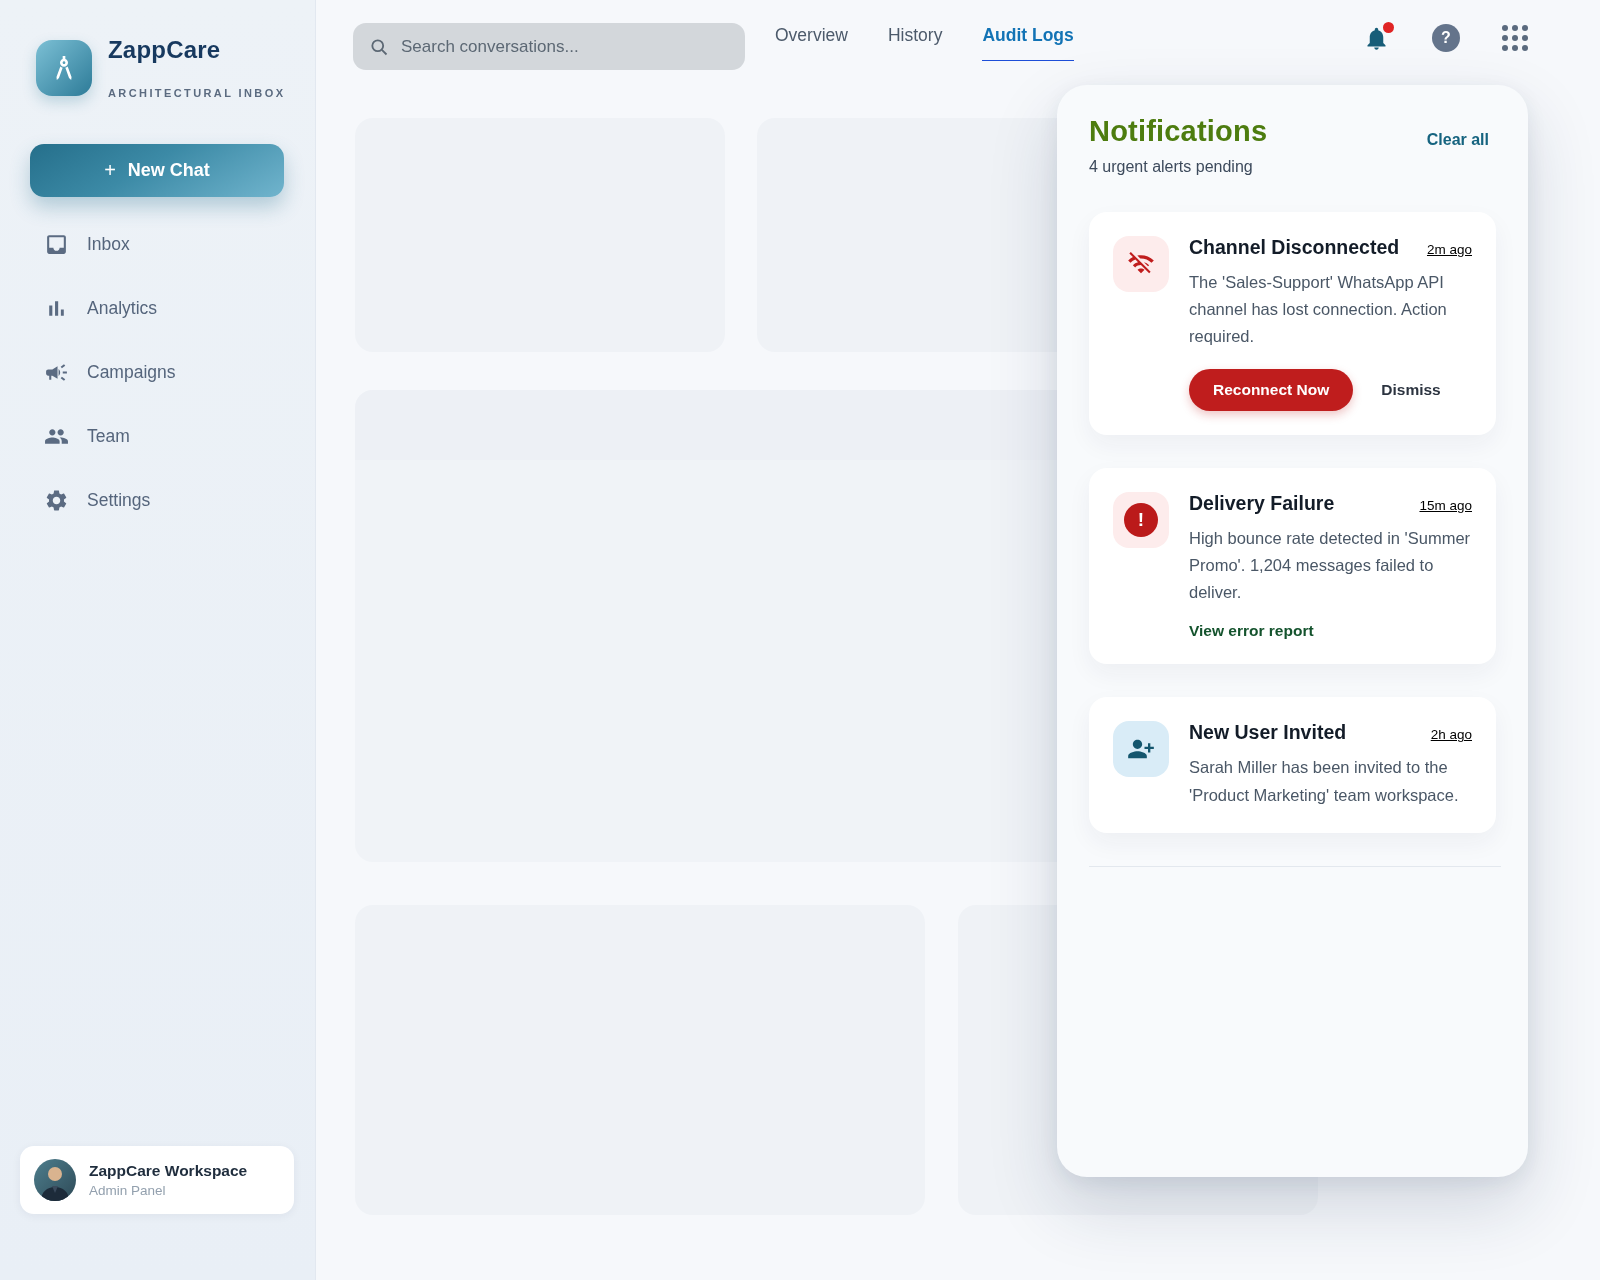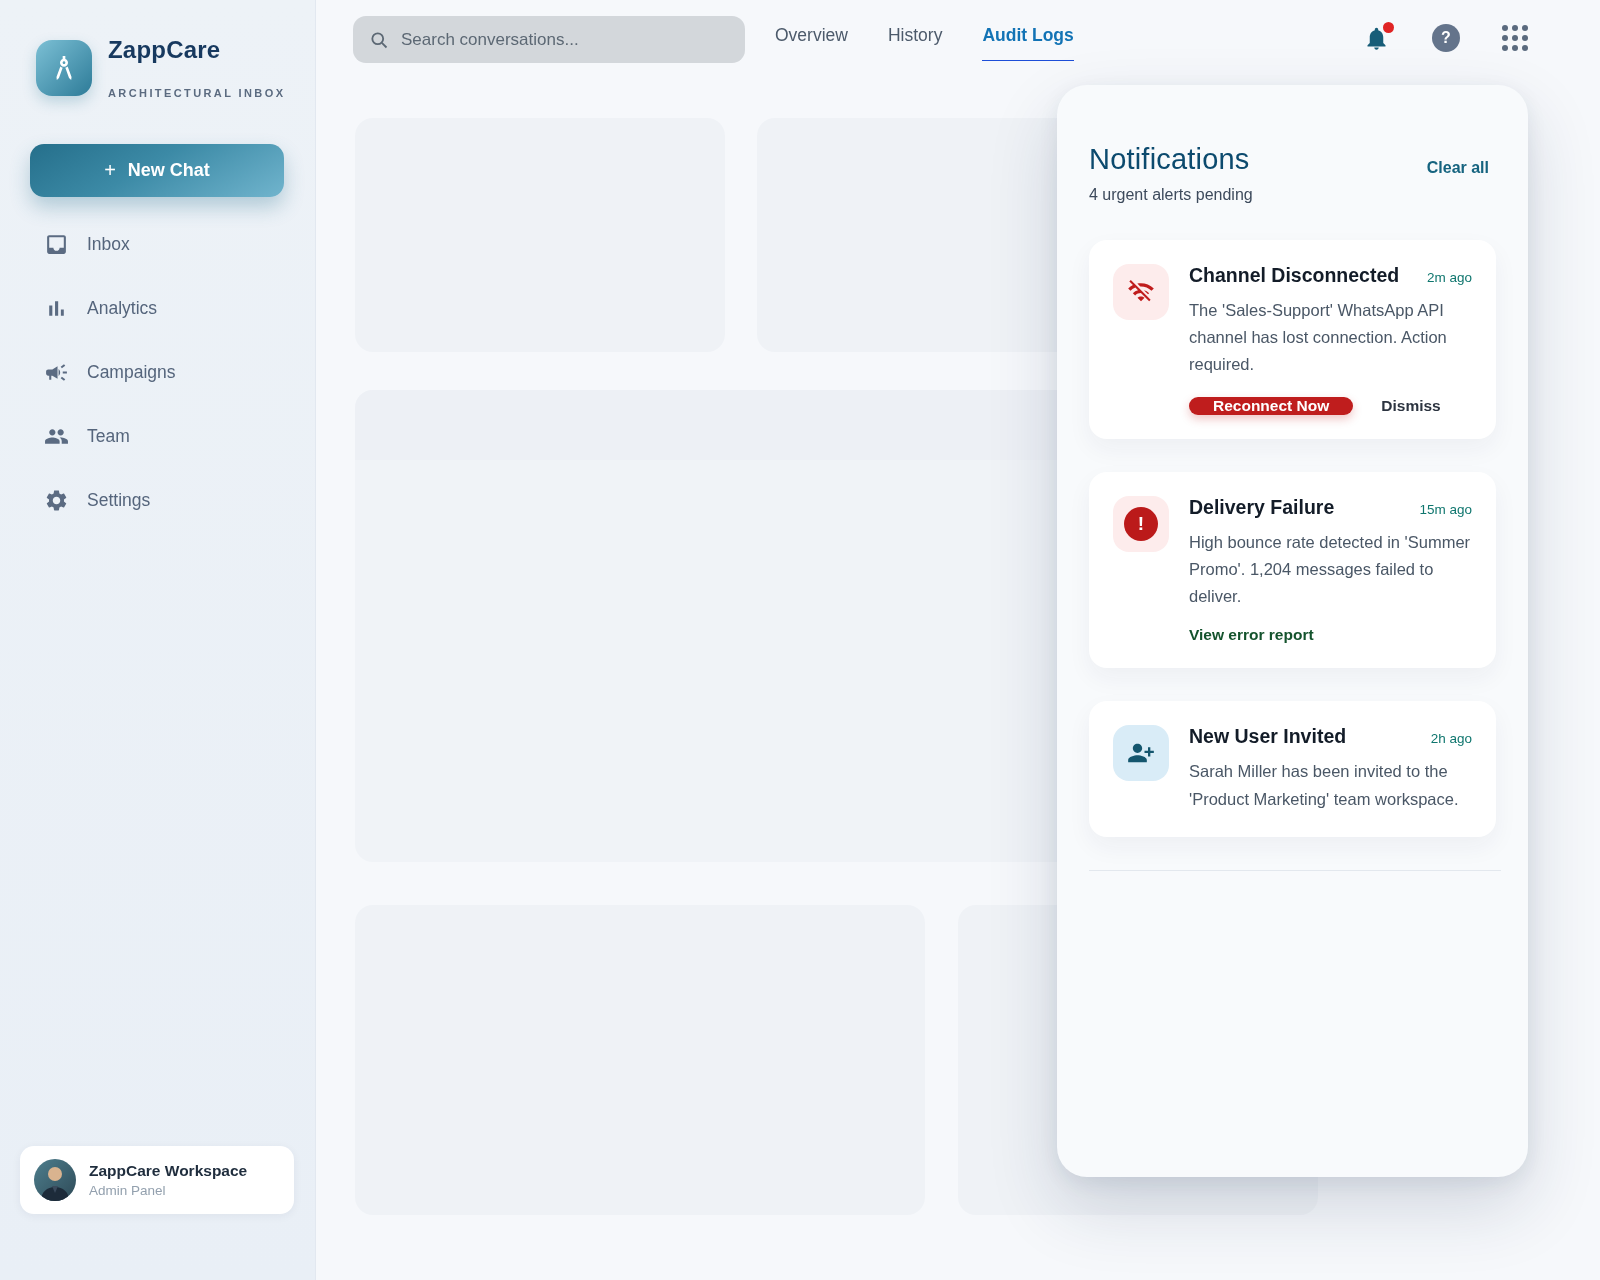--- a/index.html
+++ b/index.html
@@ -50,21 +50,21 @@
     box-shadow:0 2px 10px rgba(30,40,60,.06);
     display:flex; align-items:center; padding:0 14px; cursor:pointer;
   }
   .avatar { width:42px; height:42px; border-radius:50%; overflow:hidden; flex:0 0 auto; }
   .workspace-text { margin-left:13px; }
   .workspace-name { font-size:15.5px; font-weight:700; color:#1f2d3d; }
   .workspace-role { font-size:13.5px; color:#93a0ae; margin-top:3px; }
 
   
   .searchbar {
-    position:absolute; left:353px; top:16px; width:392px; height:47px;
+    position:absolute; left:353px; top:23px; width:392px; height:47px;
     background:#d3d7db; border-radius:13px;
     display:flex; align-items:center; padding:0 16px;
   }
   .searchbar svg { width:20px; height:20px; stroke:#5c6874; fill:none; stroke-width:2.2; flex:0 0 auto; }
   .searchbar input {
     border:none; background:transparent; outline:none; margin-left:12px; width:100%;
     font-family:inherit; font-size:17px; color:#2d3846;
   }
   .searchbar input::placeholder { color:#5c6874; }
   .tabs { position:absolute; left:775px; top:25px; display:flex; gap:40px; }
@@ -95,21 +95,21 @@
   .sk-e { left:958px; top:905px; width:360px; height:310px; }
 
   
   .notif-panel {
     position:absolute; left:1057px; top:85px; width:471px; height:1092px;
     background:#f8fafc; border-radius:30px;
     box-shadow:0 30px 70px rgba(25,45,80,.16), 0 6px 20px rgba(25,45,80,.08);
     padding:30px 32px 0 32px;
   }
   .notif-header { position:relative; }
-  .notif-title { font-size:29px; font-weight:400; color:#0c4a6e; letter-spacing:.2px;margin-top:28px; }
+  .notif-title { font-size:29px; font-weight:700; color:#4d7c0f; letter-spacing:.2px; }
   .notif-subtitle { font-size:16px; color:#3d4a5c; margin-top:10px; }
   .clear-all { position:absolute; right:7px; top:16px; font-size:16px; font-weight:700; color:#15637f; cursor:pointer; }
   .cards { margin-top:36px; }
   .notif-card {
     background:#ffffff; border-radius:18px; padding:24px;
     box-shadow:0 10px 24px rgba(30,45,70,.05);
     display:flex; margin-bottom:33px;
   }
   .card-icon {
     width:56px; height:56px; border-radius:16px; flex:0 0 auto;
@@ -121,27 +121,27 @@
   .circle-badge {
     width:34px; height:34px; border-radius:50%;
     display:flex; align-items:center; justify-content:center;
   }
   .badge-red { background:#bb1a1a; color:#fff; font-size:19px; font-weight:800; }
   .badge-teal { background:#2e6179; }
   .badge-teal svg { width:18px; height:18px; stroke:#fff; stroke-width:3; fill:none; }
   .card-content { flex:1; margin-left:20px; }
   .card-title-row { display:flex; align-items:baseline; justify-content:space-between; }
   .card-title { font-size:19.5px; font-weight:700; color:#131c28; }
-  .card-time { font-size:13.5px; color:#0f766e; white-space:nowrap; margin-left:10px; }
+  .card-time { font-size:13.5px; color:#000000; white-space:nowrap; margin-left:10px;text-decoration:underline; }
   .card-body { font-size:16.5px; color:#4a5766; line-height:1.65; margin-top:10px; }
   .card-actions { display:flex; align-items:center; margin-top:18px; }
   .btn-danger {
     border:none; cursor:pointer; font-family:inherit;
     background:#bf1d1d; color:#fff; font-size:15.5px; font-weight:700;
-    padding:0 24px; border-radius:999px;
+    padding:12px 24px; border-radius:999px;
     box-shadow:0 4px 10px rgba(191,29,29,.25);
   }
   .btn-ghost {
     border:none; background:transparent; cursor:pointer; font-family:inherit;
     margin-left:28px; font-size:15.5px; font-weight:700; color:#2c3440;
   }
   .card-link { display:inline-block; margin-top:16px; font-size:15.5px; font-weight:700; color:#14532d; cursor:pointer; }
   .notif-divider { height:1px; background:#e3e8ee; margin:0 -5px 0 0; }
   .notif-footer { text-align:center; margin-top:46px; }
   .footer-link { font-size:17.5px; font-weight:700; color:#15637f; cursor:pointer; }

